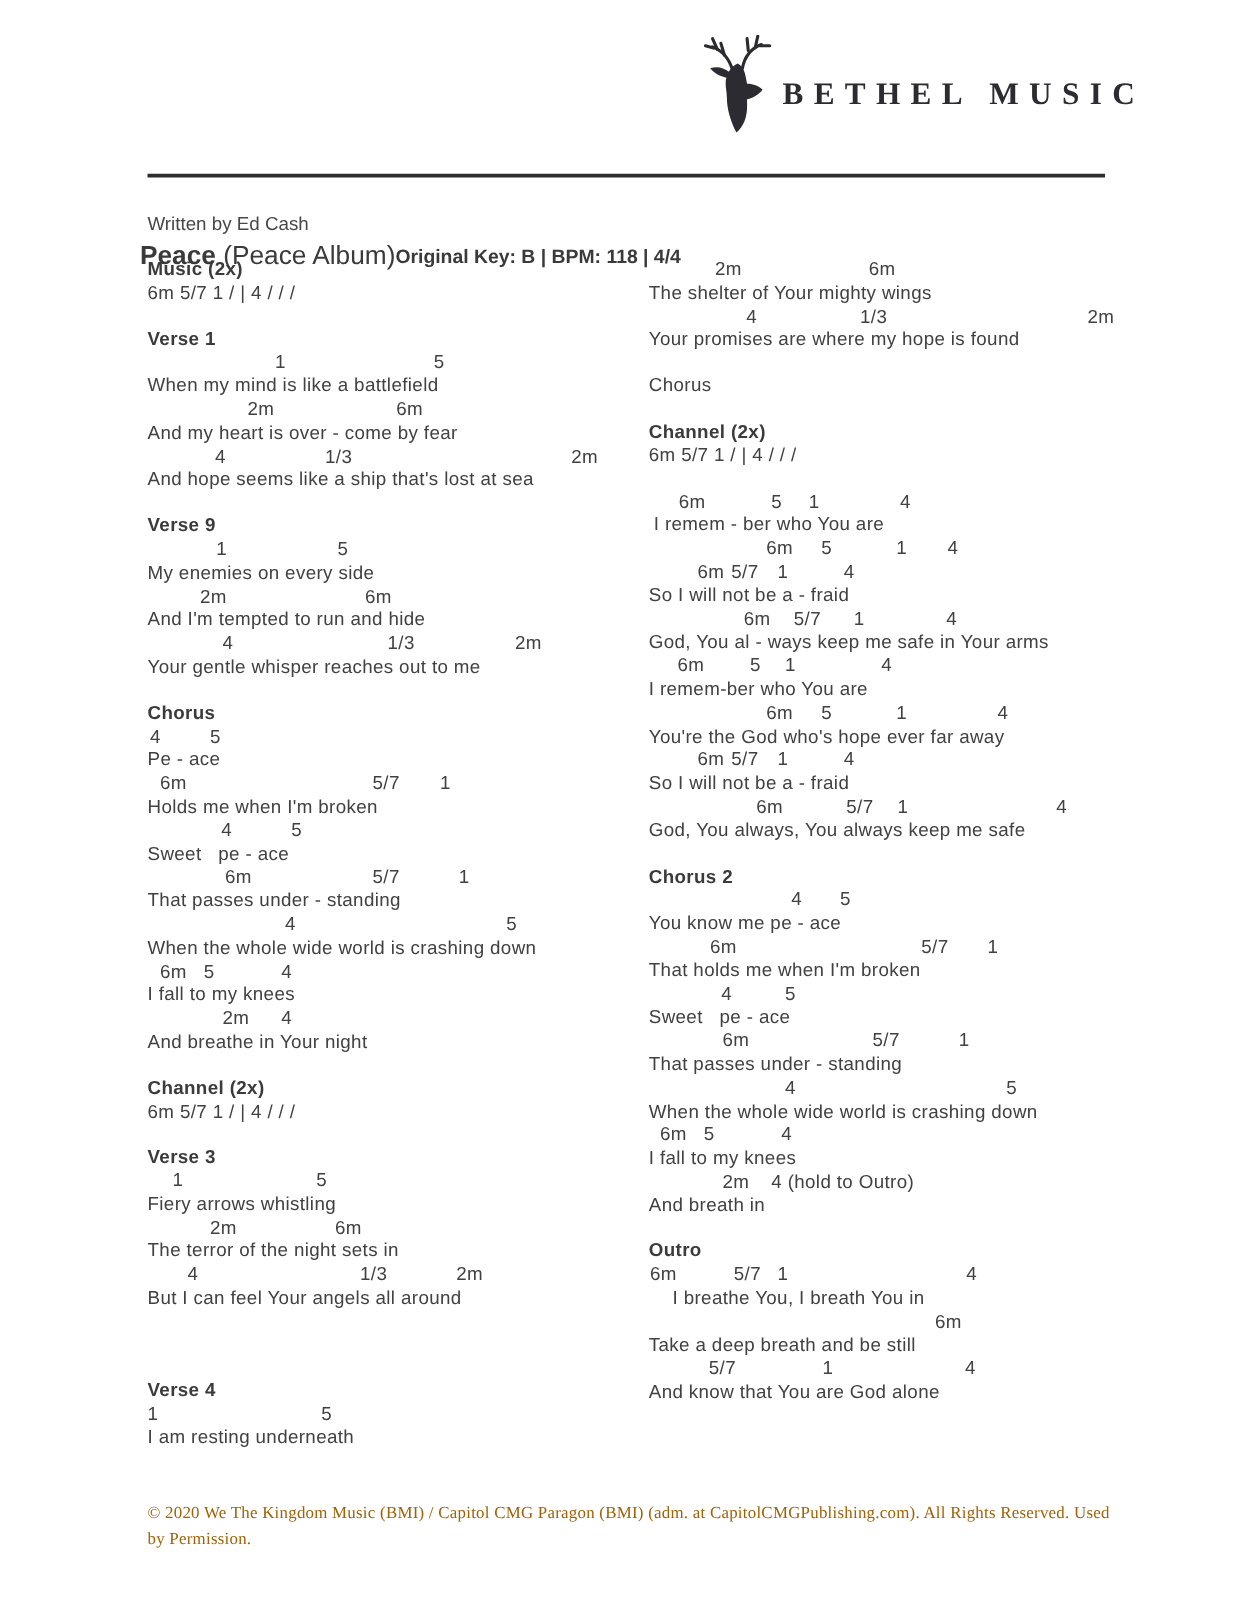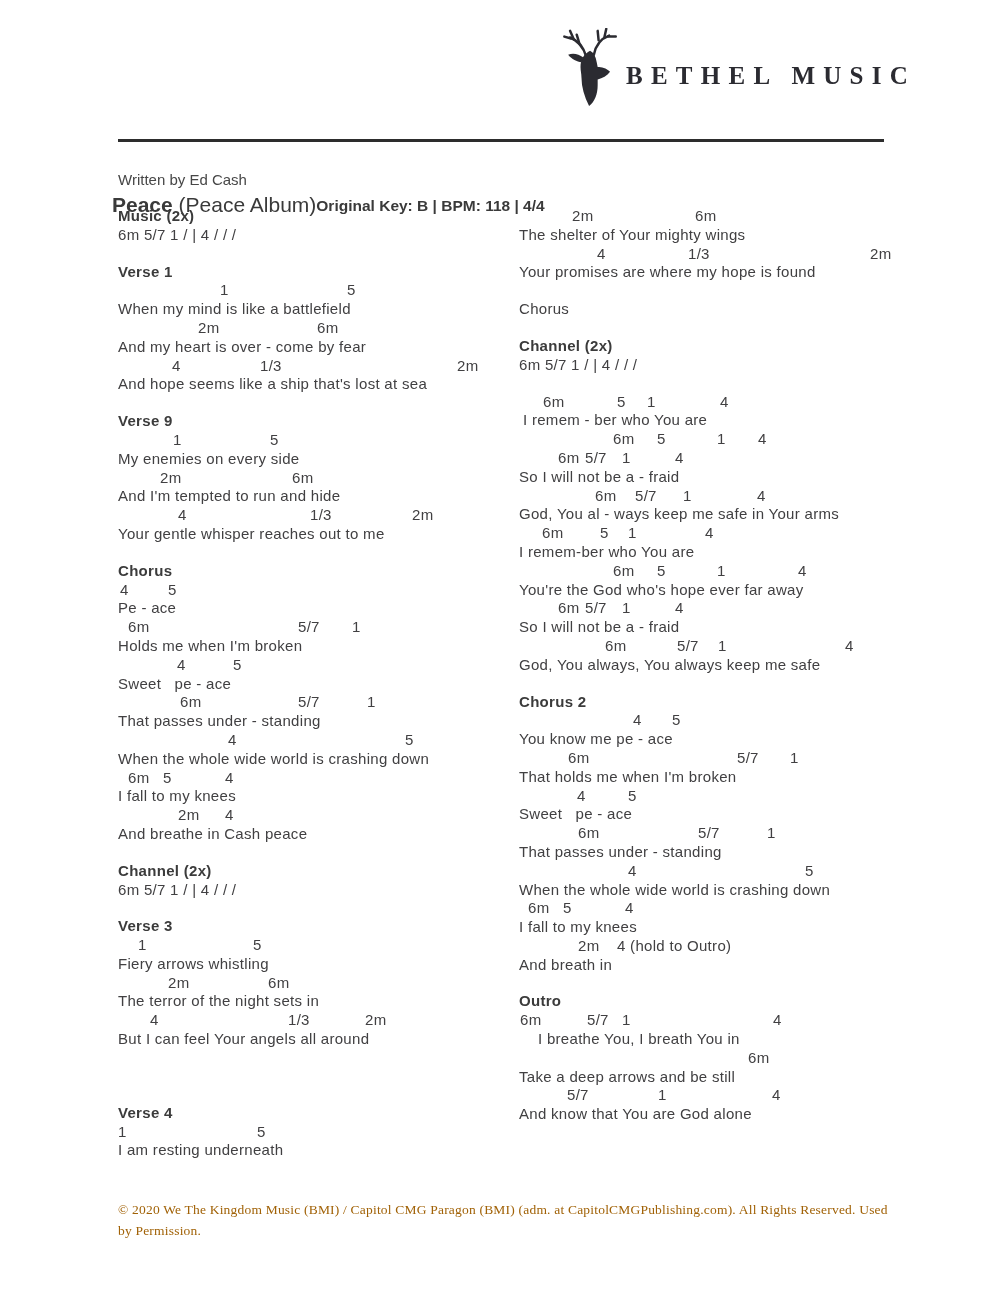--- a/index.html
+++ b/index.html
@@ -100,21 +100,21 @@
         <div class="line">Holds me when I'm broken</div>
         <div class="line chord-line"> <span class="chord" style="left: 59px;">4</span><span class="chord" style="left: 115px;">5</span></div>
         <div class="line">Sweet   pe - ace</div>
         <div class="line chord-line"> <span class="chord" style="left: 62px;">6m</span><span class="chord" style="left: 180px;">5/7</span><span class="chord" style="left: 249px;">1</span></div>
         <div class="line">That passes under - standing</div>
         <div class="line chord-line"> <span class="chord" style="left: 110px;">4</span><span class="chord" style="left: 287px;">5</span></div>
         <div class="line">When the whole wide world is crashing down</div>
         <div class="line chord-line"> <span class="chord" style="left: 10px;">6m</span><span class="chord" style="left: 45px;">5</span><span class="chord" style="left: 107px;">4</span></div>
         <div class="line">I fall to my knees</div>
         <div class="line chord-line"> <span class="chord" style="left: 60px;">2m</span><span class="chord" style="left: 107px;">4</span></div>
-        <div class="line">And breathe in Cash peace</div>
+        <div class="line">And breathe in Your night</div>
       </div>
       <div class="section">
         <div class="section-title">Channel (2x)</div>
         <div class="line">6m 5/7 1 / | 4 / / /</div>
       </div>
       <div class="section">
         <div class="section-title">Verse 3</div>
         <div class="line chord-line"> <span class="chord" style="left: 20px;">1</span><span class="chord" style="left: 135px;">5</span></div>
         <div class="line">Fiery arrows whistling</div>
         <div class="line chord-line"> <span class="chord" style="left: 50px;">2m</span><span class="chord" style="left: 150px;">6m</span></div>
@@ -174,21 +174,21 @@
         <div class="line chord-line"> <span class="chord" style="left: 9px;">6m</span><span class="chord" style="left: 44px;">5</span><span class="chord" style="left: 106px;">4</span></div>
         <div class="line">I fall to my knees</div>
         <div class="line chord-line"> <span class="chord" style="left: 59px;">2m</span><span class="chord" style="left: 98px;">4 (hold to Outro)</span></div>
         <div class="line">And breath in</div>
       </div>
       <div class="section">
         <div class="section-title">Outro</div>
         <div class="line chord-line"> <span class="chord" style="left: 1px;">6m</span><span class="chord" style="left: 68px;">5/7</span><span class="chord" style="left: 103px;">1</span><span class="chord" style="left: 254px;">4</span></div>
         <div class="line" style="padding-left: 19px;">I breathe You, I breath You in</div>
         <div class="line chord-line"> <span class="chord" style="left: 229px;">6m</span></div>
-        <div class="line">Take a deep arrows and be still</div>
+        <div class="line">Take a deep breath and be still</div>
         <div class="line chord-line"> <span class="chord" style="left: 48px;">5/7</span><span class="chord" style="left: 139px;">1</span><span class="chord" style="left: 253px;">4</span></div>
         <div class="line">And know that You are God alone</div>
       </div>
     </div>
 
   <div class="footer">© 2020 We The Kingdom Music (BMI) / Capitol CMG Paragon (BMI) (adm. at CapitolCMGPublishing.com). All Rights Reserved. Used by Permission.</div>
 
 </div>
 
 </body></html>

